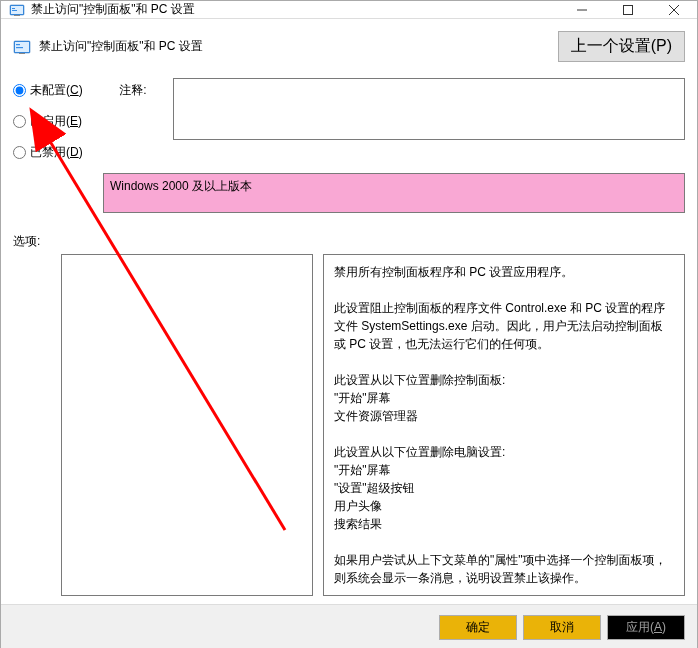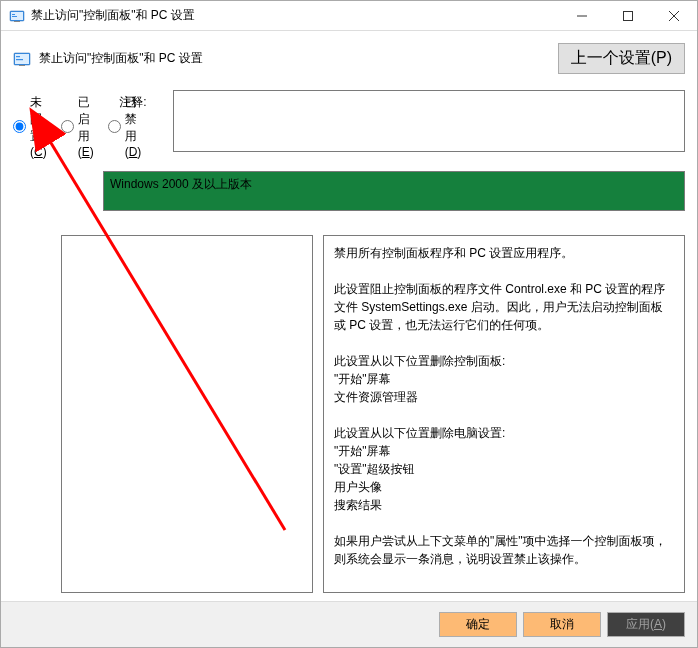--- a/index.html
+++ b/index.html
@@ -73,21 +73,21 @@
     }
 
     .config-row {
       display: flex;
       align-items: flex-start;
       margin-bottom: 8px;
     }
     .radio-col {
       width: 90px;
       display: flex;
-      flex-direction: row;
+      flex-direction: column;
       gap: 14px;
       padding-top: 4px;
     }
     .radio-item { display: flex; align-items: center; gap: 4px; cursor: pointer; }
     .radio-item input { margin: 0; }
     .radio-label { font-size: 12px; }
     .underlined { text-decoration: underline; }
 
     .label-col {
       width: 70px;
@@ -105,21 +105,21 @@
       background: #fff;
       padding: 4px;
       font-family: inherit;
       font-size: 12px;
       resize: none;
     }
     .platform-box {
       width: 100%;
       height: 40px;
       border: 1px solid #7a7a7a;
-      background: #15803d;
+      background: #f9a8d4;
       padding: 4px 6px;
       font-size: 12px;
       margin-top: 4px;
     }
 
     .mid-labels {
       display: flex;
       margin-top: 12px;
       margin-bottom: 4px;
     }
@@ -153,28 +153,28 @@
       display: flex;
       justify-content: flex-end;
       gap: 6px;
       padding: 10px 12px;
       border-top: 1px solid #ddd;
       background: #f0f0f0;
     }
     .footer-btn {
       padding: 3px 10px;
       border: 1px solid #adadad;
-      background: #fdba74;
+      background: #eab308;
       font-size: 12px;
       cursor: pointer;
       min-width: 78px;
     }
     .footer-btn.disabled {
       color: #a0a0a0;
-      background: #404040;
+      background: #000000;
       cursor: default;
     }
 
     .annotation-arrow {
       position: absolute;
       top: 0; left: 0;
       width: 698px; height: 648px;
       pointer-events: none;
       z-index: 10;
     }
@@ -253,20 +253,21 @@
     </div>
 
     <div class="config-row">
       <div class="radio-col"></div>
       <div class="field-col">
         <div class="platform-box">Windows 2000 及以上版本</div>
       </div>
     </div>
 
     <div class="mid-labels">
+      <div class="options-label">选项:</div>
     </div>
 
     <div class="lower">
       <div class="options-pane"></div>
       <div class="help-pane">禁用所有控制面板程序和 PC 设置应用程序。
 
 此设置阻止控制面板的程序文件 Control.exe 和 PC 设置的程序文件 SystemSettings.exe 启动。因此，用户无法启动控制面板或 PC 设置，也无法运行它们的任何项。
 
 此设置从以下位置删除控制面板:
 "开始"屏幕

